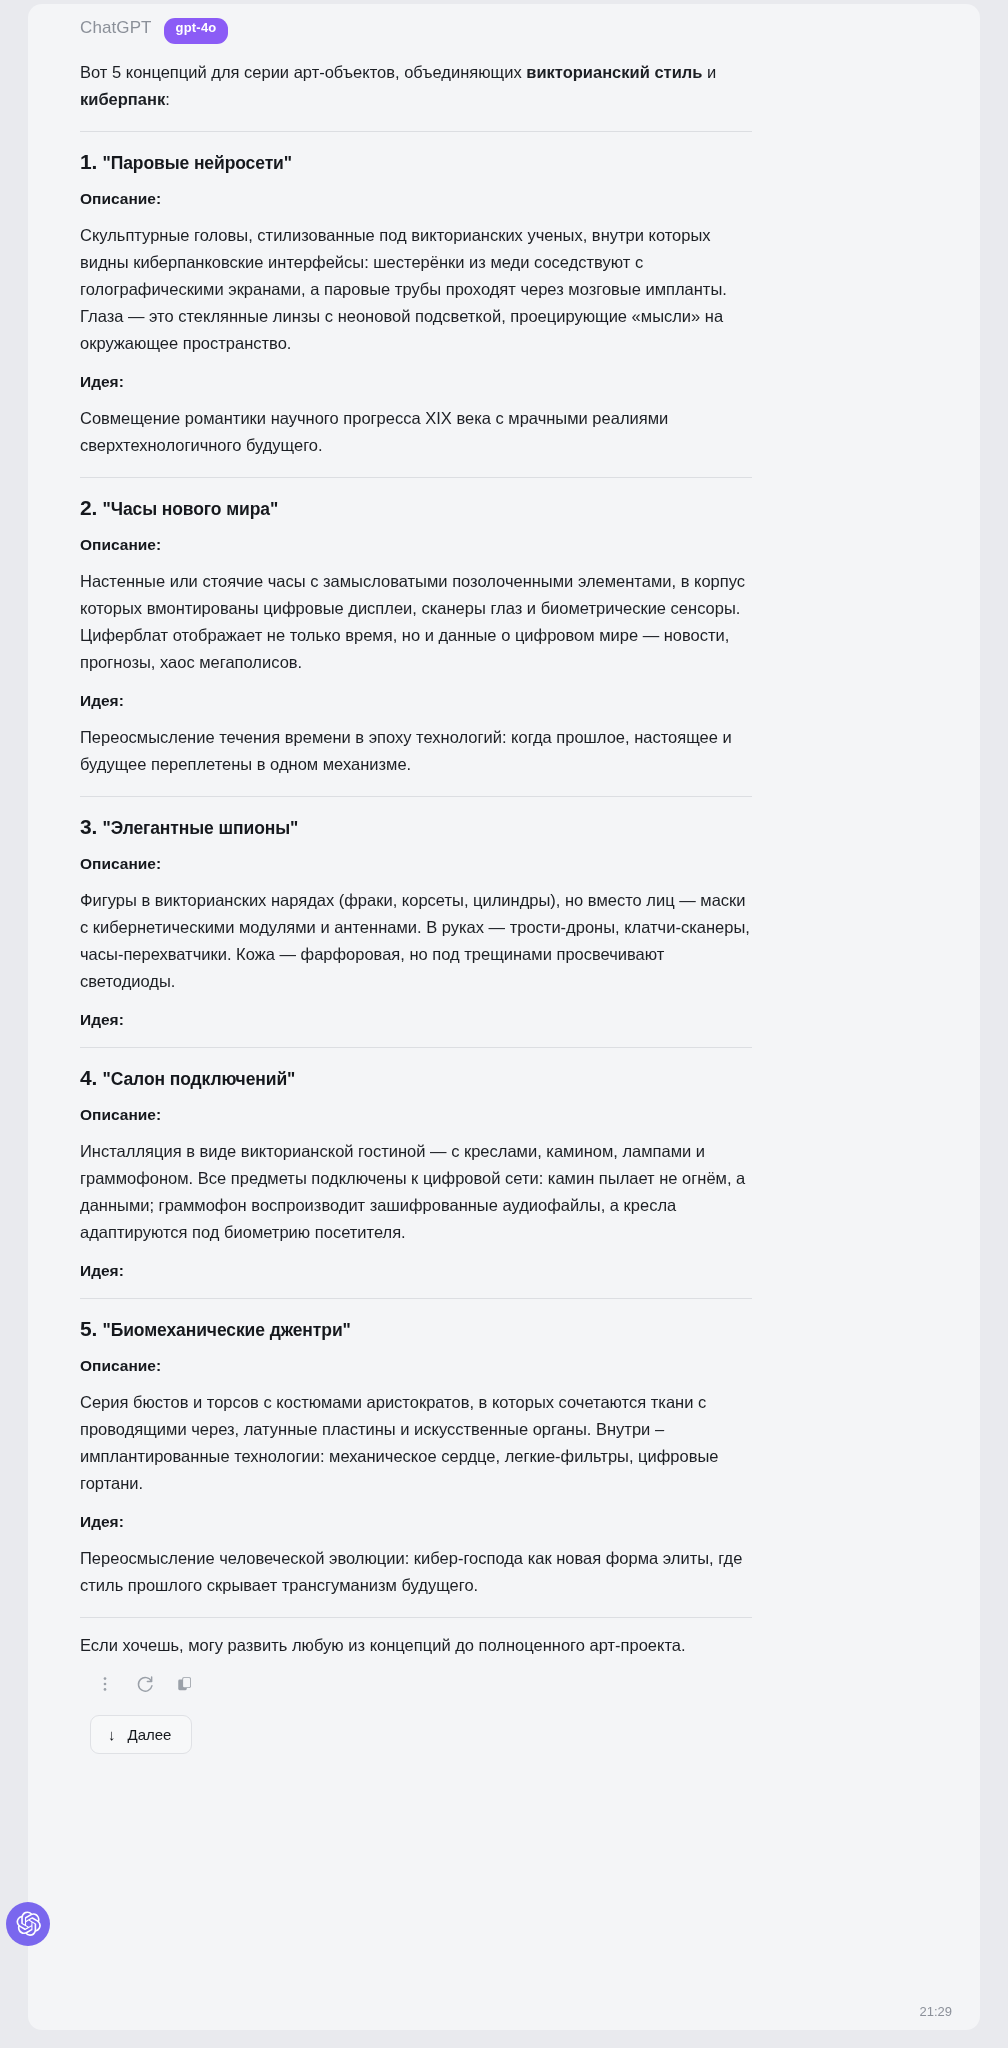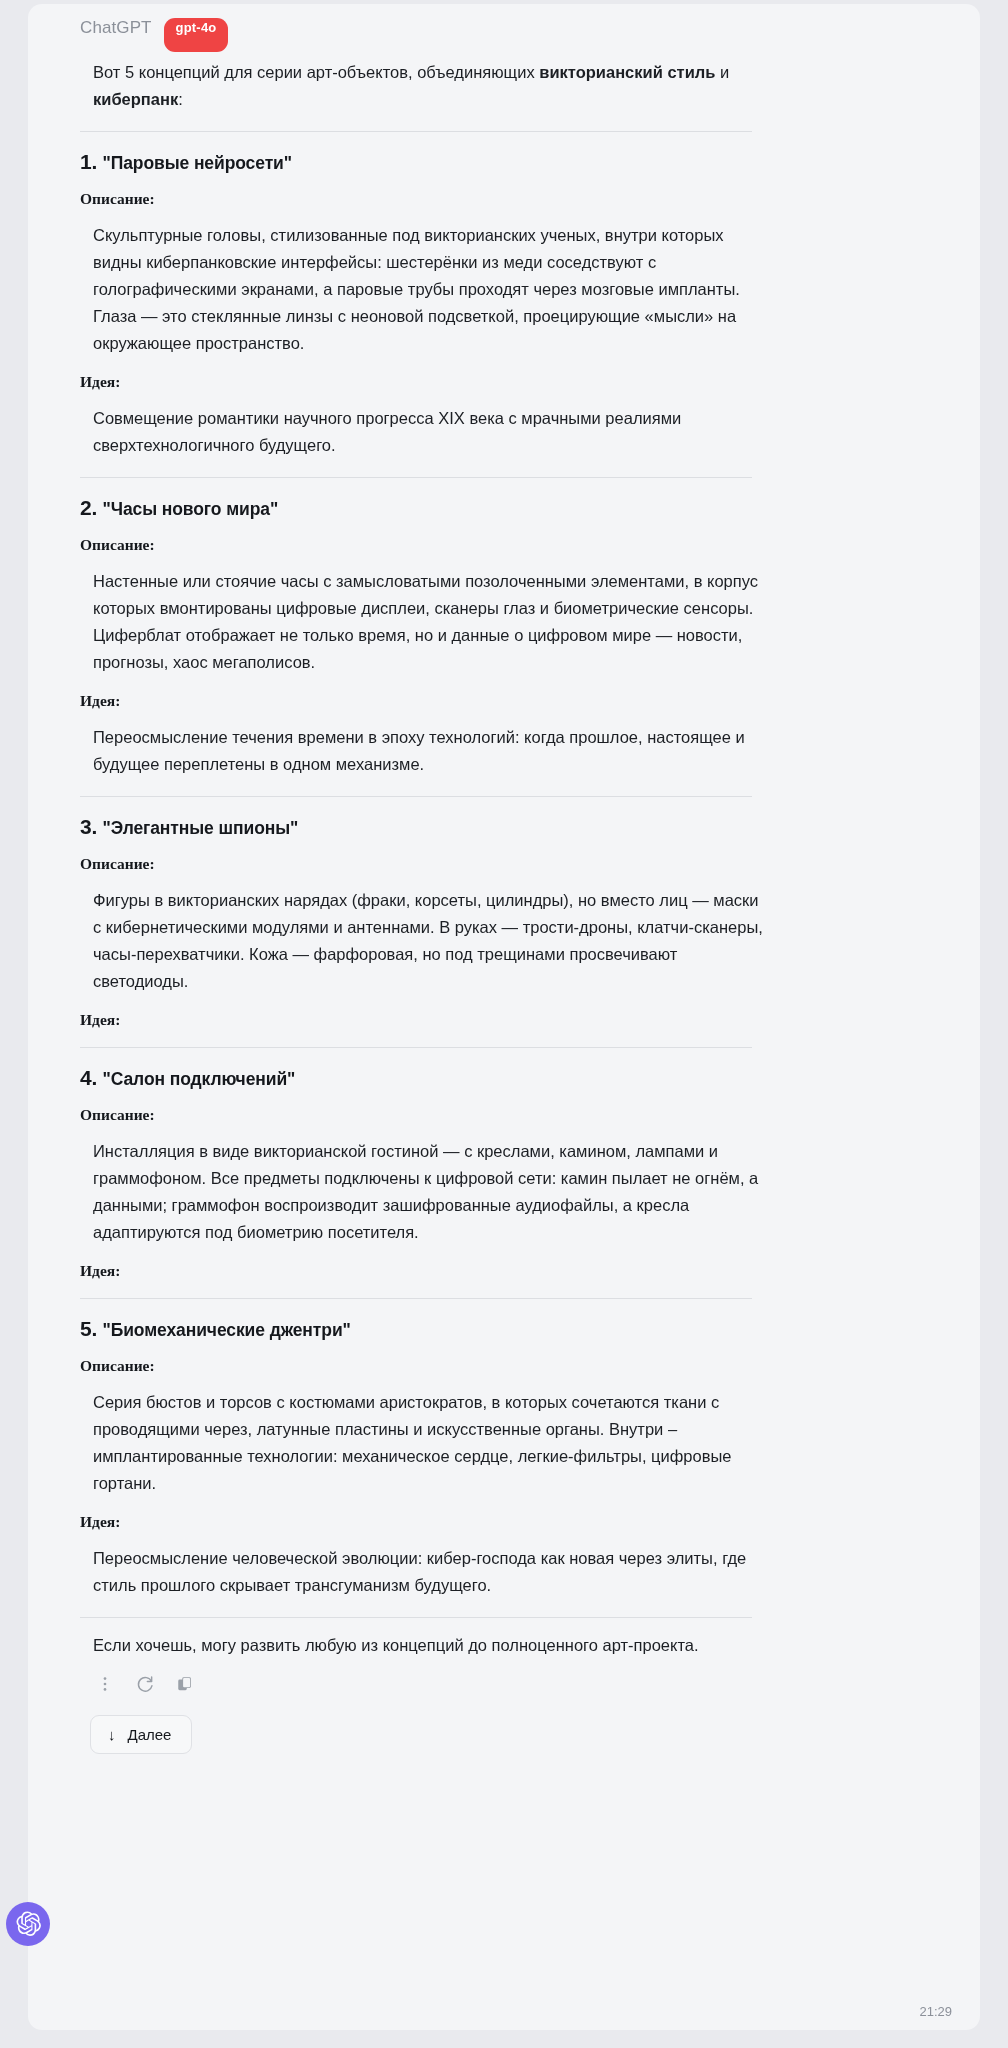--- a/index.html
+++ b/index.html
@@ -28,40 +28,40 @@
     gap: 12px;
     padding: 0 0 0 52px;
     height: 26px;
   }
   .author-name {
     font-size: 17px;
     color: #8b9099;
     letter-spacing: 0.1px;
   }
   .model-badge {
-    background: #ef4444;
+    background: #8b5cf6;
     color: #ffffff;
     font-size: 13px;
     font-weight: bold;
     border-radius: 11px;
-    padding: 3px 12px 18px 12px;
+    padding: 3px 12px 10px 12px;
     line-height: 1;
     letter-spacing: 0.2px;
   }
 
   .content {
     padding: 0 40px 0 52px;
     width: 100%;
   }
 
   p.para {
     font-size: 16.5px;
     line-height: 27px;
     color: #1c1f24;
-    margin: 14px 0 0 13px;
+    margin: 14px 0 0 0;
     max-width: 672px;
   }
   p.para.intro { margin-top: 15px; }
   p.para b { font-weight: bold; }
 
   .divider {
     height: 1px;
     background: #dcdee2;
     margin: 18px 0 0 0;
     width: 672px;
@@ -75,21 +75,20 @@
     letter-spacing: -0.1px;
   }
   h3.section-title .num { font-size: 21px; }
   h3.section-title .ttl { font-size: 17.5px; }
 
   h4.sub-label {
     font-size: 15.5px;
     font-weight: bold;
     color: #15181d;
     margin: 16px 0 0 0;
-    font-family: Liberation Serif, serif;
   }
 
   .avatar {
     position: absolute;
     left: 6px;
     top: 1902px;
     width: 44px;
     height: 44px;
     border-radius: 50%;
     background: #7a67ee;
@@ -192,21 +191,21 @@
     <p class="para">Инсталляция в виде викторианской гостиной — с креслами, камином, лампами и граммофоном. Все предметы подключены к цифровой сети: камин пылает не огнём, а данными; граммофон воспроизводит зашифрованные аудиофайлы, а кресла адаптируются под биометрию посетителя.</p>
     <h4 class="sub-label">Идея:</h4>
 
     <div class="divider"></div>
 
     
     <h3 class="section-title"><span class="num">5.</span> <span class="ttl">"Биомеханические джентри"</span></h3>
     <h4 class="sub-label">Описание:</h4>
     <p class="para">Серия бюстов и торсов с костюмами аристократов, в которых сочетаются ткани с проводящими через, латунные пластины и искусственные органы. Внутри – имплантированные технологии: механическое сердце, легкие-фильтры, цифровые гортани.</p>
     <h4 class="sub-label">Идея:</h4>
-    <p class="para">Переосмысление человеческой эволюции: кибер-господа как новая через элиты, где стиль прошлого скрывает трансгуманизм будущего.</p>
+    <p class="para">Переосмысление человеческой эволюции: кибер-господа как новая форма элиты, где стиль прошлого скрывает трансгуманизм будущего.</p>
 
     <div class="divider"></div>
 
     <div class="last-line-row">
       <p class="para">Если хочешь, могу развить любую из концепций до полноценного арт-проекта.</p>
     </div>
 
     <div class="actions-row">
       <span class="act-icon">
         <svg viewBox="0 0 20 20" fill="currentColor" width="18" height="18">

